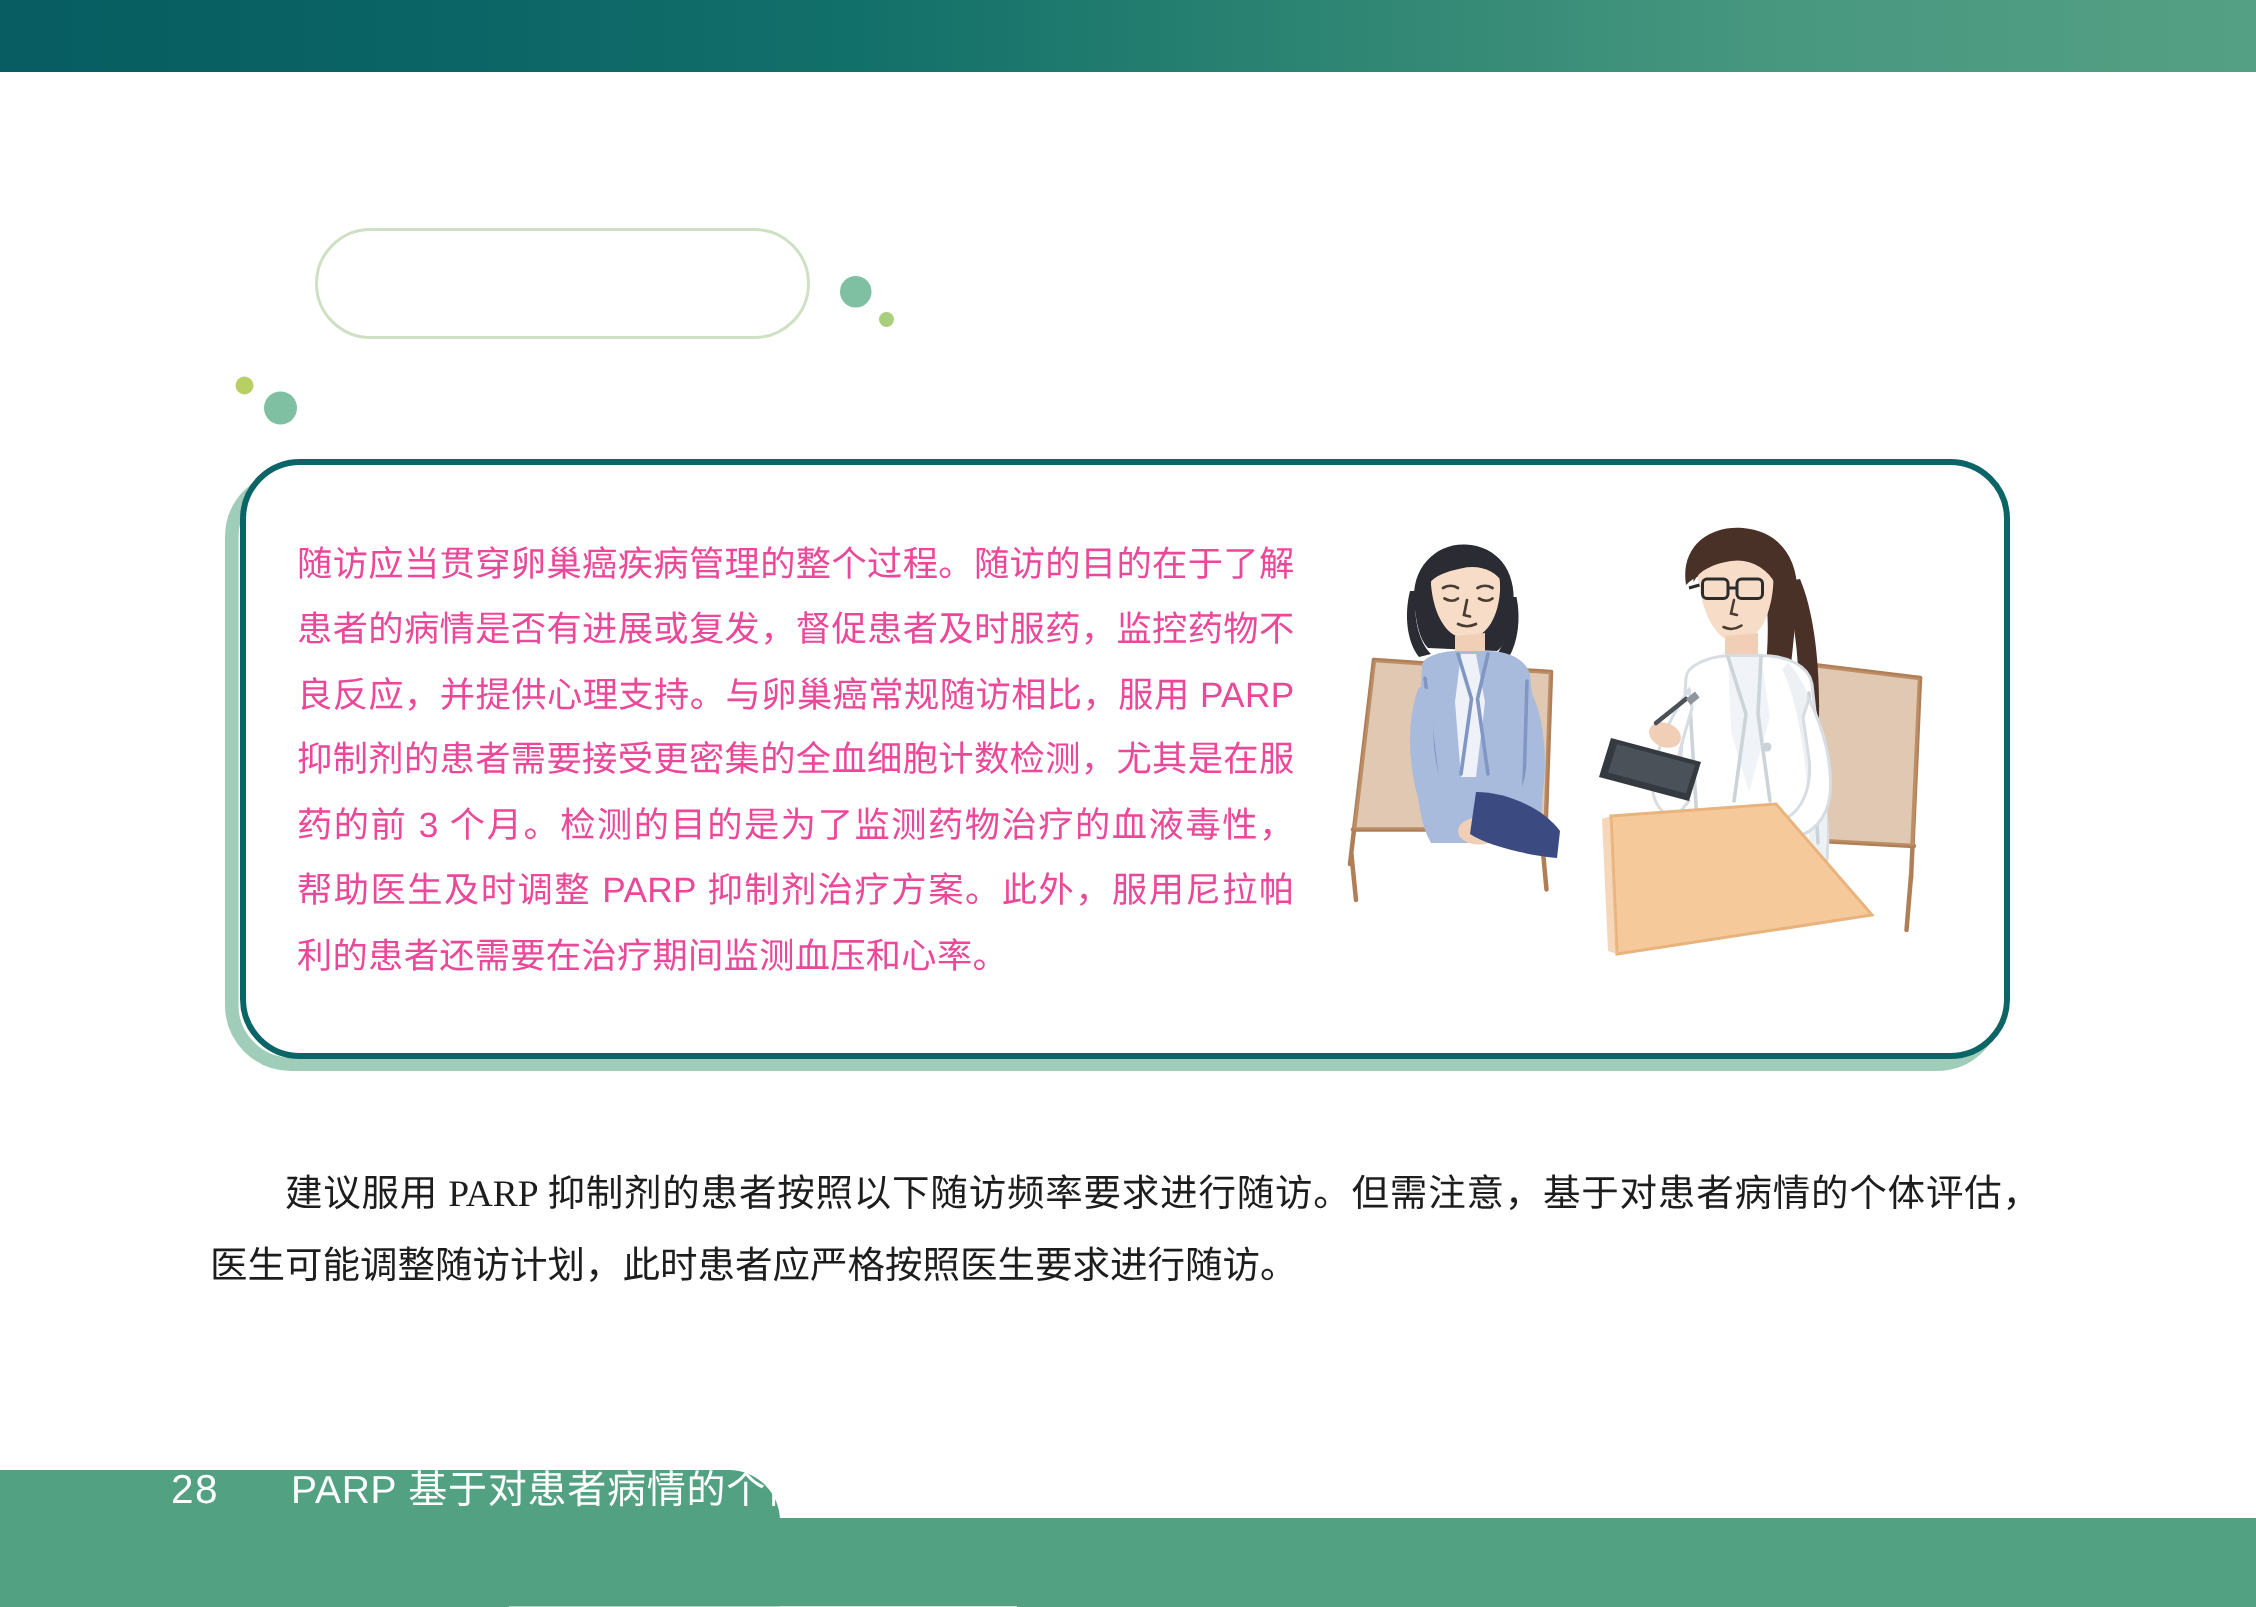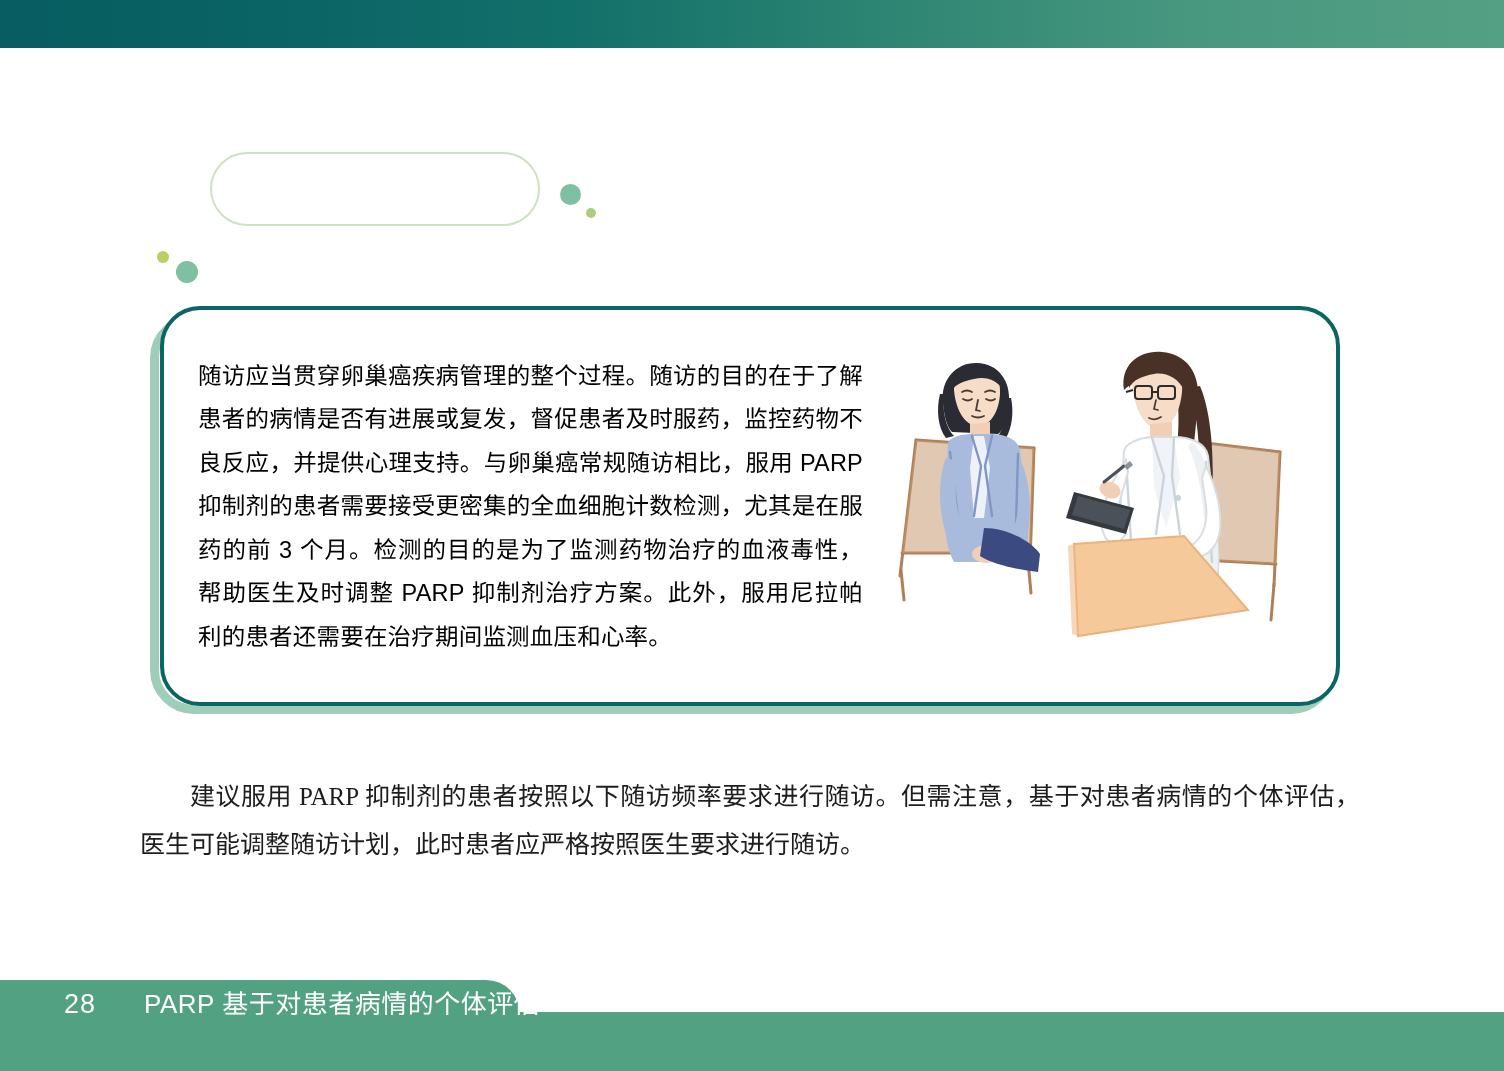--- a/index.html
+++ b/index.html
@@ -115,21 +115,21 @@
     box-sizing: border-box;
     border: 4px solid #0b6465;
     border-radius: 40px;
     background: #ffffff;
   }
   .box-text {
     position: absolute;
     left: 198px;
     top: 283px;
     width: 665px;
-    color: #000000;
+    color: #ec4899;
     font-size: 23.5px;
     line-height: 43.5px;
     letter-spacing: 0.2px;
     text-align: justify;
     text-justify: inter-ideograph;
   }
 
   
   .illus {
     position: absolute;
@@ -181,22 +181,21 @@
     background: #53a183;
     clip-path: polygon(0 0, 100% 100%, 0 100%);
   }
   .footer-inner {
     position: absolute;
     left: 0;
     top: 980px;
     width: 520px;
     height: 48px;
     display: flex;
-    align-items: center;
-    padding-left: 64px;
+    padding-left: 114px;
     box-sizing: border-box;
   }
   .footer-page {
     color: #ffffff;
     font-family: "Liberation Sans", "DejaVu Sans", sans-serif;
     font-size: 27px;
     letter-spacing: 1px;
     line-height: 1;
   }
   .footer-divider {

